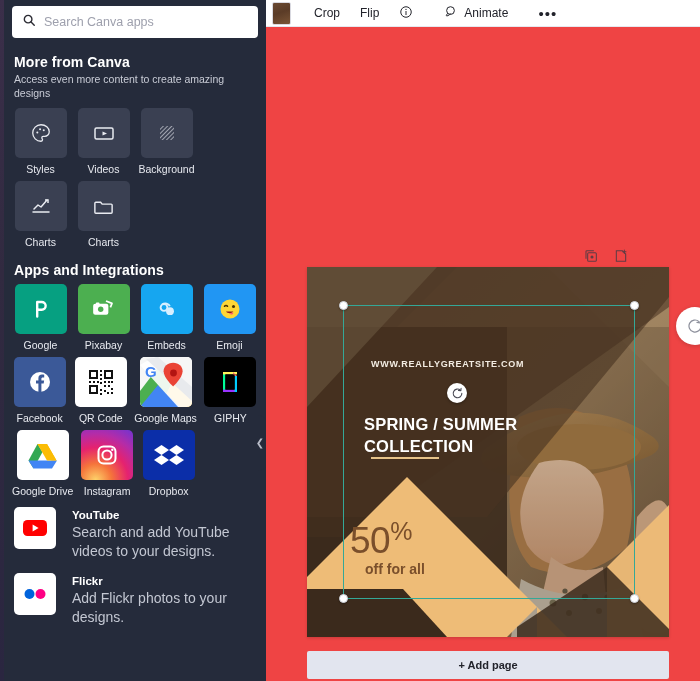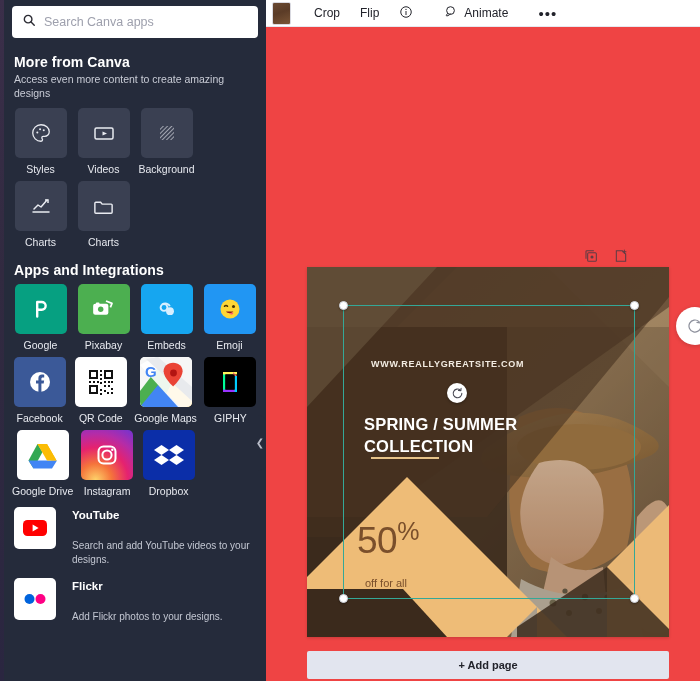--- a/index.html
+++ b/index.html
@@ -80,21 +80,21 @@
 
   
   .yma-list { padding: 4px 8px 8px 8px; }
   .yma-item { display: flex; gap: 16px; align-items: flex-start; padding: 6px 2px; cursor: pointer; }
   .yma-thumb {
     width: 42px; height: 42px; flex: 0 0 42px; border-radius: 5px;
     background: #ffffff; display: flex; align-items: center; justify-content: center;
   }
   .yma-txt { padding-top: 2px; }
   .yma-title { color: #ffffff; font-size: 11.5px; font-weight: bold; }
-  .yma-desc { color: #c3c7d2; font-size: 10px; line-height: 1.35; margin-top: 18px; max-width: 180px; }
+  .yma-desc { color: #c3c7d2; font-size: 14px; line-height: 1.35; margin-top: 2px; max-width: 180px; }
 
   
   .collapse-tab {
     position: absolute; right: -1px; top: 415px;
     width: 14px; height: 56px;
     background: #252b3b;
     border-radius: 0 9px 9px 0;
     display: flex; align-items: center; justify-content: center;
     cursor: pointer; z-index: 5;
   }
@@ -168,27 +168,27 @@
   .d-head {
     position: absolute; left: 57px; top: 127px;
     color: #ffffff; font-size: 16.5px; font-weight: bold;
     line-height: 1.32; letter-spacing: .2px; margin-top: 20px;
   }
   .d-rule {
     position: absolute; left: 64px; top: 190px;
     width: 68px; height: 2px; background: #e7c389;
   }
   .d-pct {
-    position: absolute; left: 50px; top: 250px;
+    position: absolute; left: 43px; top: 250px;
     color: #7a4f2b; font-size: 37px; font-weight: normal; letter-spacing: -.5px;
   }
   .d-pct sup { font-size: 25px; vertical-align: super; }
   .d-off {
-    position: absolute; left: 58px; top: 310px;
-    color: #7a4f2b; font-size: 11px;
+    position: absolute; left: 58px; top: 294px;
+    color: #7a4f2b; font-size: 14px; font-weight: bold;
   }
 
   
   .addpage-bar {
     position: absolute; left: 41px; top: 624px;
     width: 362px; height: 28px;
     background: #e2e5ef; border-radius: 2px;
     display: flex; align-items: center; justify-content: center;
     cursor: pointer;
   }

